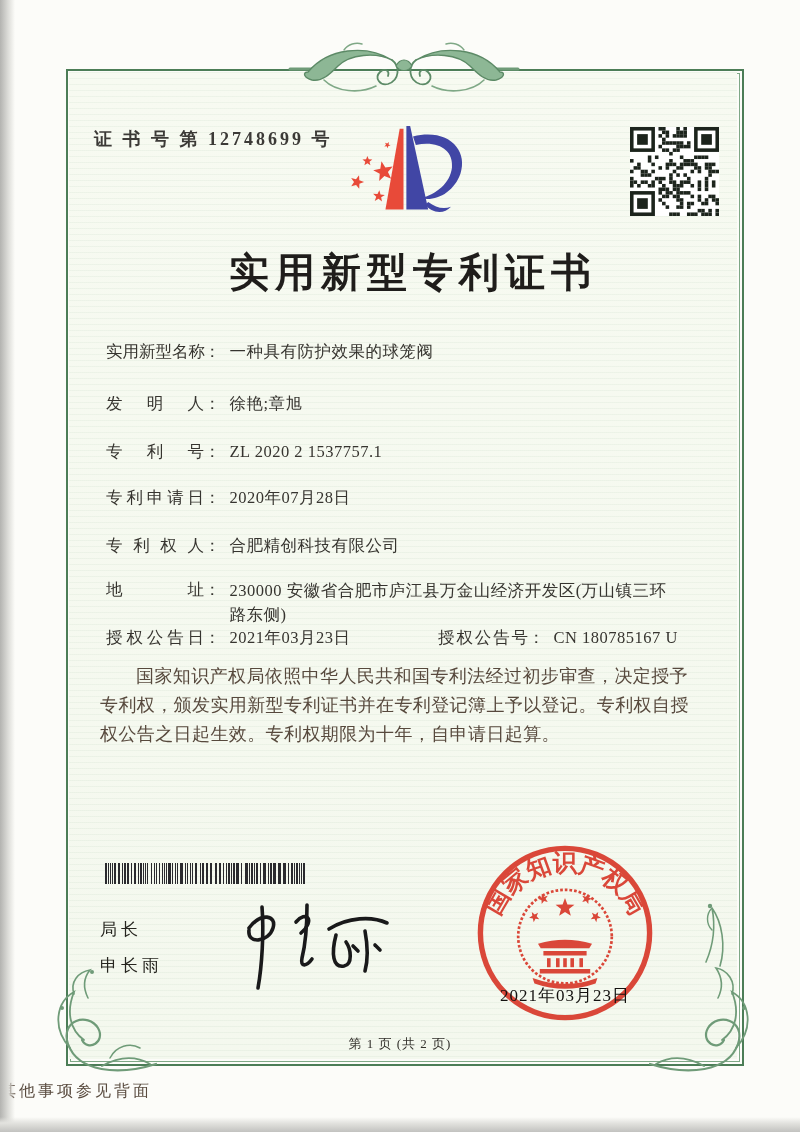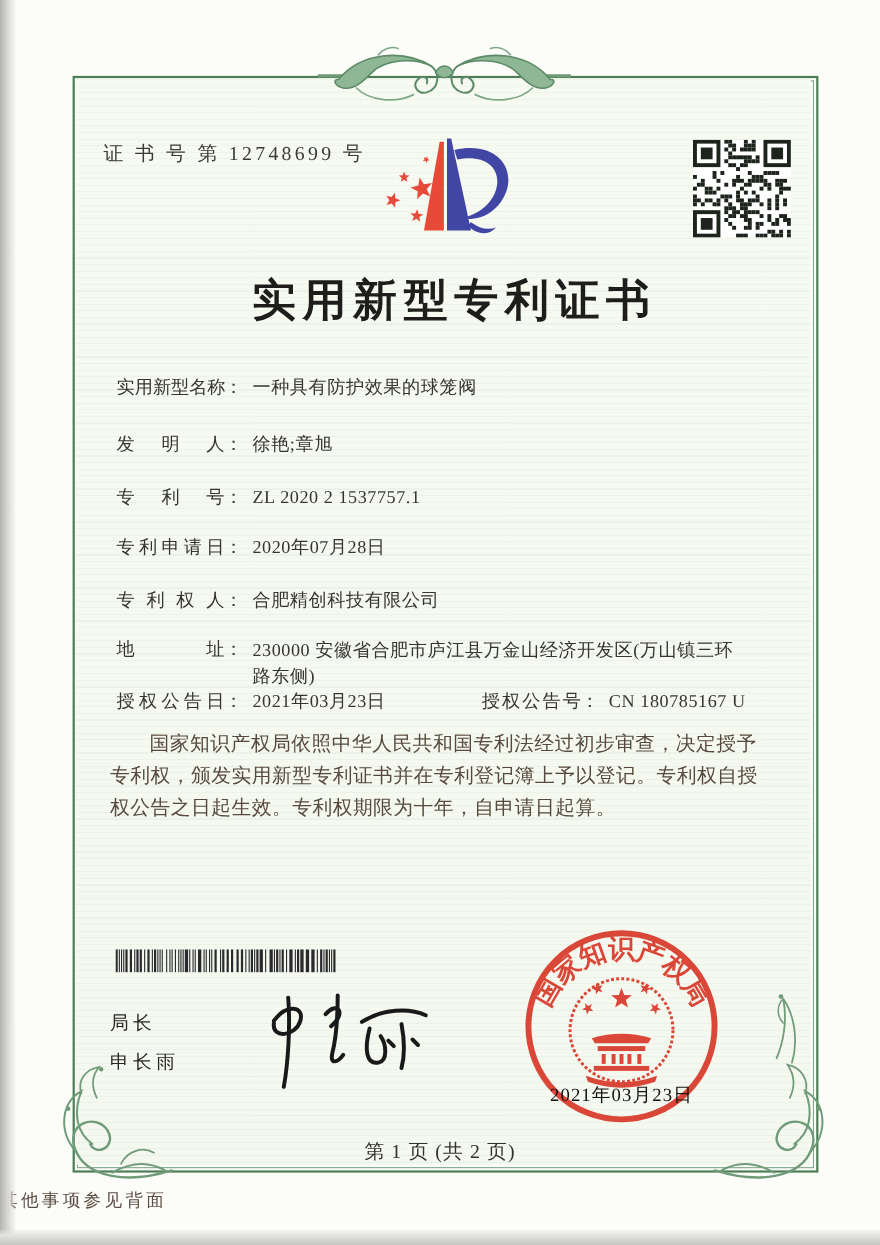--- a/index.html
+++ b/index.html
@@ -18,21 +18,21 @@
   .frame{position:absolute;left:66px;top:69px;width:674px;height:993px;
     border:2.5px solid #4c7d57;}
   .frame-inner{position:absolute;inset:2px;border:1px solid #7fa886;}
   .paper-texture{position:absolute;left:69px;top:72px;width:668px;height:987px;
     background:
       repeating-linear-gradient(180deg, rgba(150,185,155,.10) 0 1px, rgba(255,255,255,0) 1px 6px),
       linear-gradient(180deg,#f7faf1,#f4f8ee);
     pointer-events:none;}
   .orn{position:absolute;pointer-events:none;}
   
-  .cert-no{position:absolute;left:94px;top:127px;font-size:18px;letter-spacing:3px;color:#3c3a37;}
+  .cert-no{position:absolute;left:94px;top:127px;font-size:18px;letter-spacing:3px;color:#3c3a37;font-weight:bold;}
   .title{position:absolute;left:13px;top:245px;width:100%;text-align:center;
     font-size:40px;font-weight:600;letter-spacing:6px;color:#1f1d1b;}
   .fields{position:absolute;left:106px;top:0;width:560px;font-size:16.5px;color:#36342f;}
   .field-row{position:absolute;left:0;white-space:nowrap;}
   .field-label{display:inline-block;width:98px;text-align:justify;text-align-last:justify;}
   .field-colon{display:inline-block;margin-right:9px;}
   .field-value{letter-spacing:.5px;}
   .row-address .field-value{display:inline-block;width:452px;white-space:normal;
     vertical-align:top;line-height:24px;}
   .grant-no{position:absolute;left:292px;top:0;}
@@ -43,21 +43,21 @@
   .barcode{position:absolute;left:105px;top:863px;}
   .signer{position:absolute;left:100px;top:918px;
     font-family:"Liberation Sans","DejaVu Sans",sans-serif;
     font-size:17px;color:#26251f;letter-spacing:4px;}
   .signer div{margin-bottom:13px;}
   .signature{position:absolute;left:232px;top:898px;}
   .seal{position:absolute;left:475px;top:843px;width:180px;height:180px;opacity:.92;}
   .seal-date{position:absolute;left:483px;top:984px;width:164px;text-align:center;
     font-size:17px;color:#141210;letter-spacing:1px;z-index:5;}
   .page-footer{position:absolute;left:0;top:1035px;width:100%;text-align:center;
-    font-size:18px;color:#33312c;letter-spacing:1px;}
+    font-size:13px;color:#33312c;letter-spacing:1px;}
   .back-note{position:absolute;left:0;top:1081px;width:100%;text-align:left;
     font-size:16px;color:#5a4c40;letter-spacing:3px;}
   svg{display:block;}
 </style>
 </head>
 <body>
 
 <div id="page">
 
   <div class="frame">

